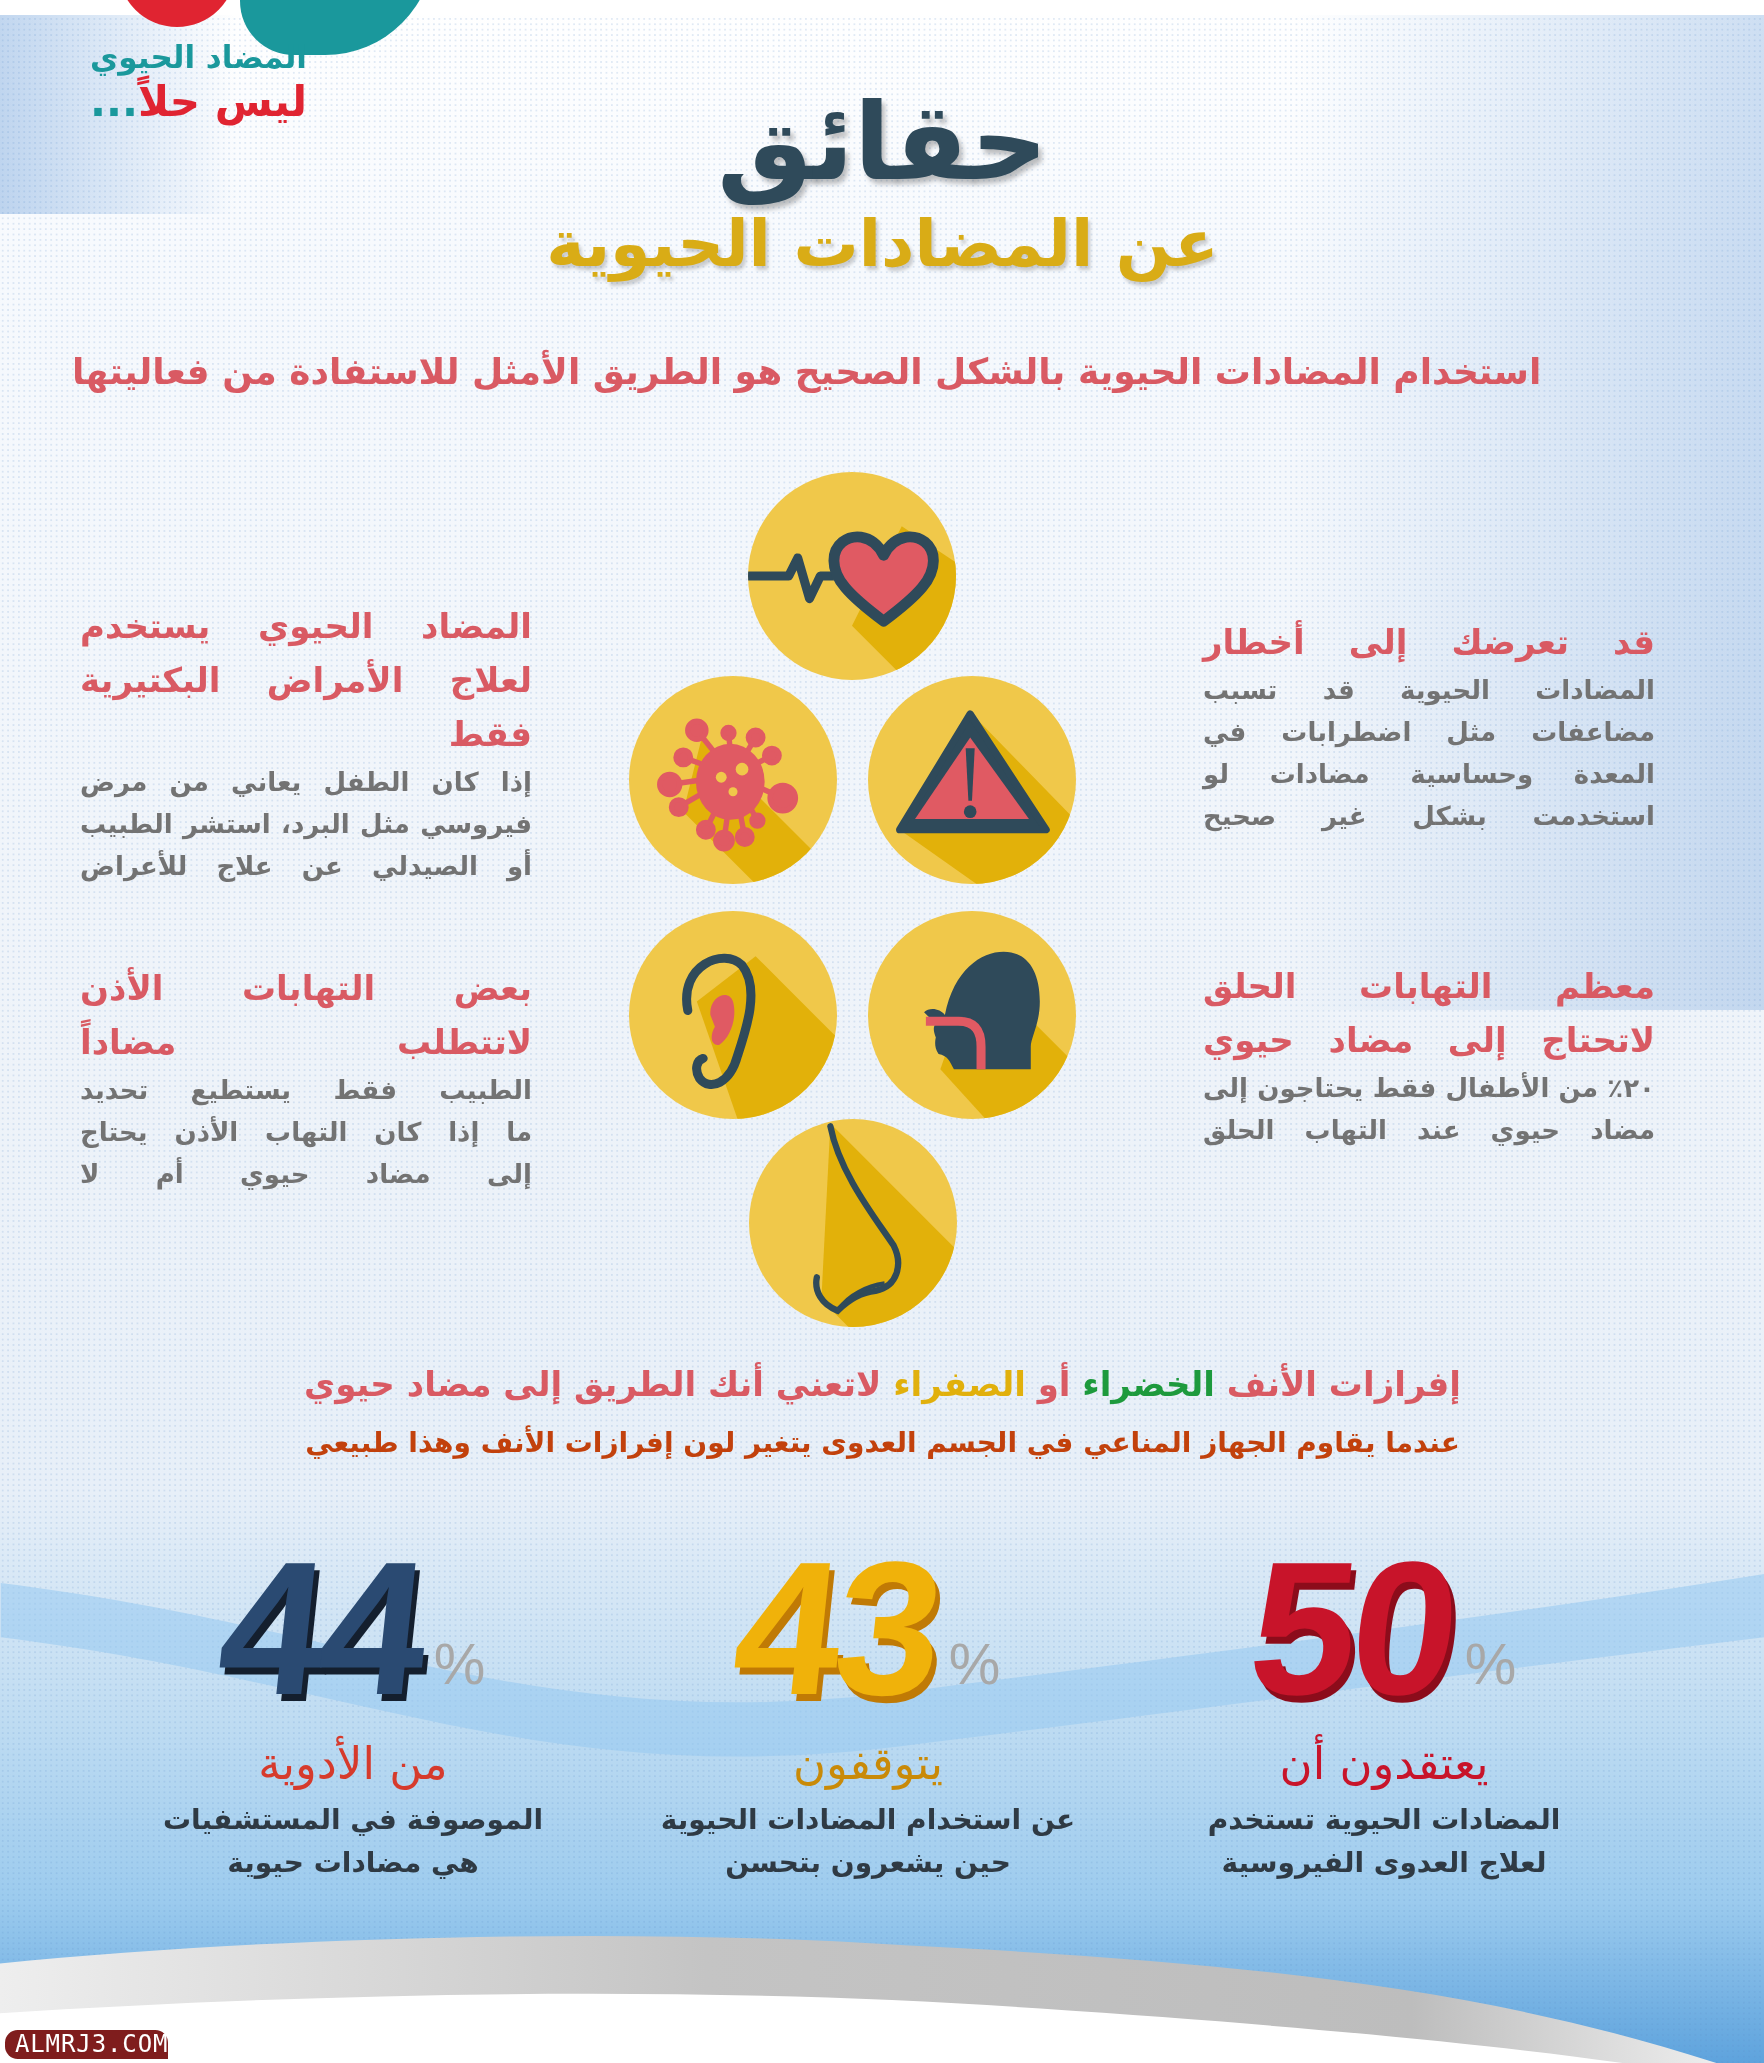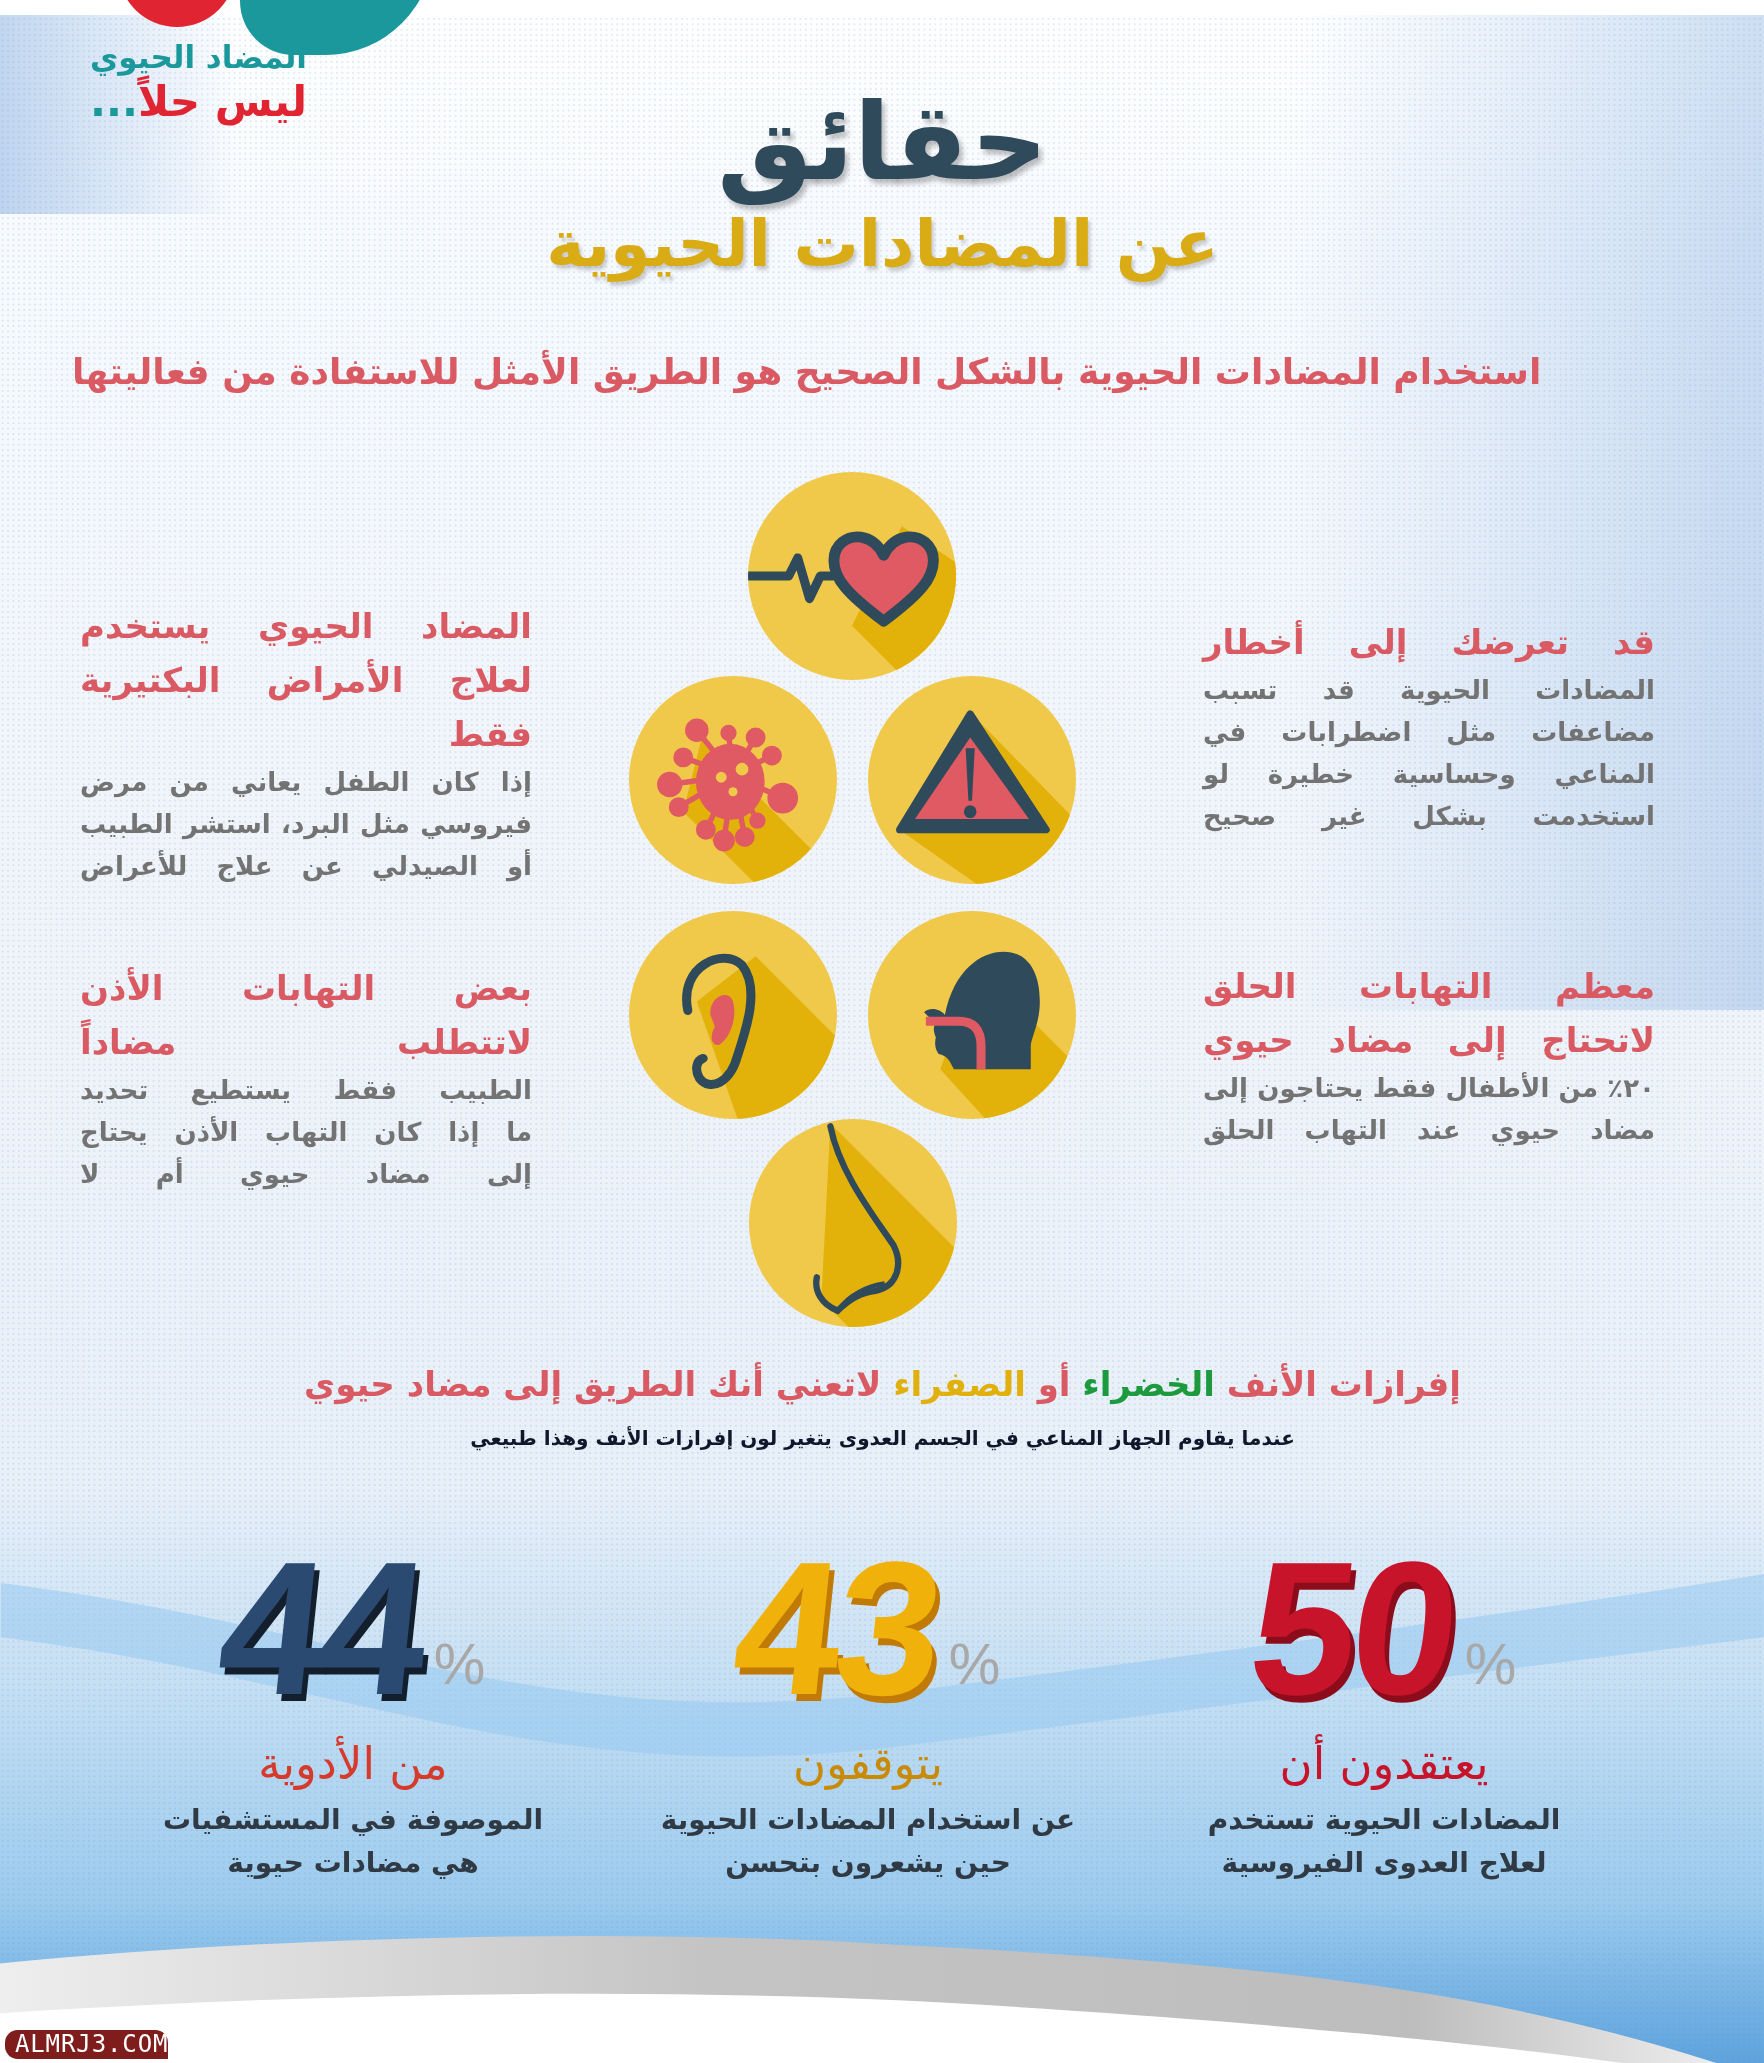--- a/index.html
+++ b/index.html
@@ -24,21 +24,21 @@
     font-size:36px;font-weight:bold;color:#d95a63}
   .fact{position:absolute;width:452px;direction:rtl;text-align:justify;text-align-last:justify}
   .fact .h{color:#d95a63;font-weight:bold;font-size:34px;line-height:54px}
   .fact .b{color:#737373;font-weight:bold;font-size:26px;line-height:42px;}
   .circle{position:absolute;width:208px;height:208px;border-radius:50%;background:#f0c84a;overflow:hidden}
   .circle svg{position:absolute;left:0;top:0}
   .secretions{position:absolute;left:0;width:1765px;text-align:center;direction:rtl;font-weight:bold}
   .secretions.h{top:1364px;font-size:34px;color:#d95a63}
   .secretions .green{color:#1d9a3d}
   .secretions .yellow{color:#e1b00c}
-  .secretions.s{top:1426px;font-size:20px;color:#0f172a}
+  .secretions.s{top:1426px;font-size:28px;color:#c2410c}
   .wave{position:absolute;left:0;top:1556px;width:1765px;height:235px}
   .stat{position:absolute;top:1529px;width:470px;text-align:center;direction:rtl}
   .stat .num{font-size:190px;font-weight:bold;font-family:"Liberation Sans",sans-serif;line-height:199px;display:inline-block;direction:ltr;letter-spacing:-5.4px;transform:skewX(-6deg)}
   .stat .pct{font-size:58px;color:#a8a8a8;font-family:"Liberation Sans",sans-serif;vertical-align:bottom;margin-left:12.7px;display:inline-block;transform:translateY(-31px)}
   .stat .numwrap{direction:ltr}
   .stat .h{font-size:45px;font-weight:normal;line-height:63px;margin-top:3.6px}
   .stat .b{font-size:28px;font-weight:bold;color:#2f3a44;line-height:43px;margin-top:3.6px}
   .bottom{position:absolute;left:0;top:1927px;width:1765px;height:137px}
   .watermark{position:absolute;left:5.4px;top:2030px;width:163px;height:29px;background:#7f1d1d;border-radius:12.7px 12.7px 0 12.7px;
     color:#fff;font-family:"DejaVu Sans Mono",monospace;font-size:24px;line-height:29px;text-align:right;letter-spacing:0.9px}
@@ -61,21 +61,21 @@
 <div class="title main">حقائق</div>
 <div class="title sub">عن المضادات الحيوية</div>
 
 <div class="banner">استخدام المضادات الحيوية بالشكل الصحيح هو الطريق الأمثل للاستفادة من فعاليتها</div>
 
 <div class="fact" style="left:1203px;top:615px;">
   <div class="h">قد تعرضك إلى أخطار</div>
   <div class="b">
     <div>المضادات الحيوية قد تسبب</div>
     <div>مضاعفات مثل اضطرابات في</div>
-    <div>المناعي وحساسية خطيرة لو</div>
+    <div>المعدة وحساسية مضادات لو</div>
     <div>استخدمت بشكل غير صحيح</div>
   </div>
 </div>
 
 <div class="fact" style="left:80px;top:599px;">
   <div class="h">
     <div>المضاد الحيوي يستخدم</div>
     <div>لعلاج الأمراض البكتيرية فقط</div>
   </div>
   <div class="b">

